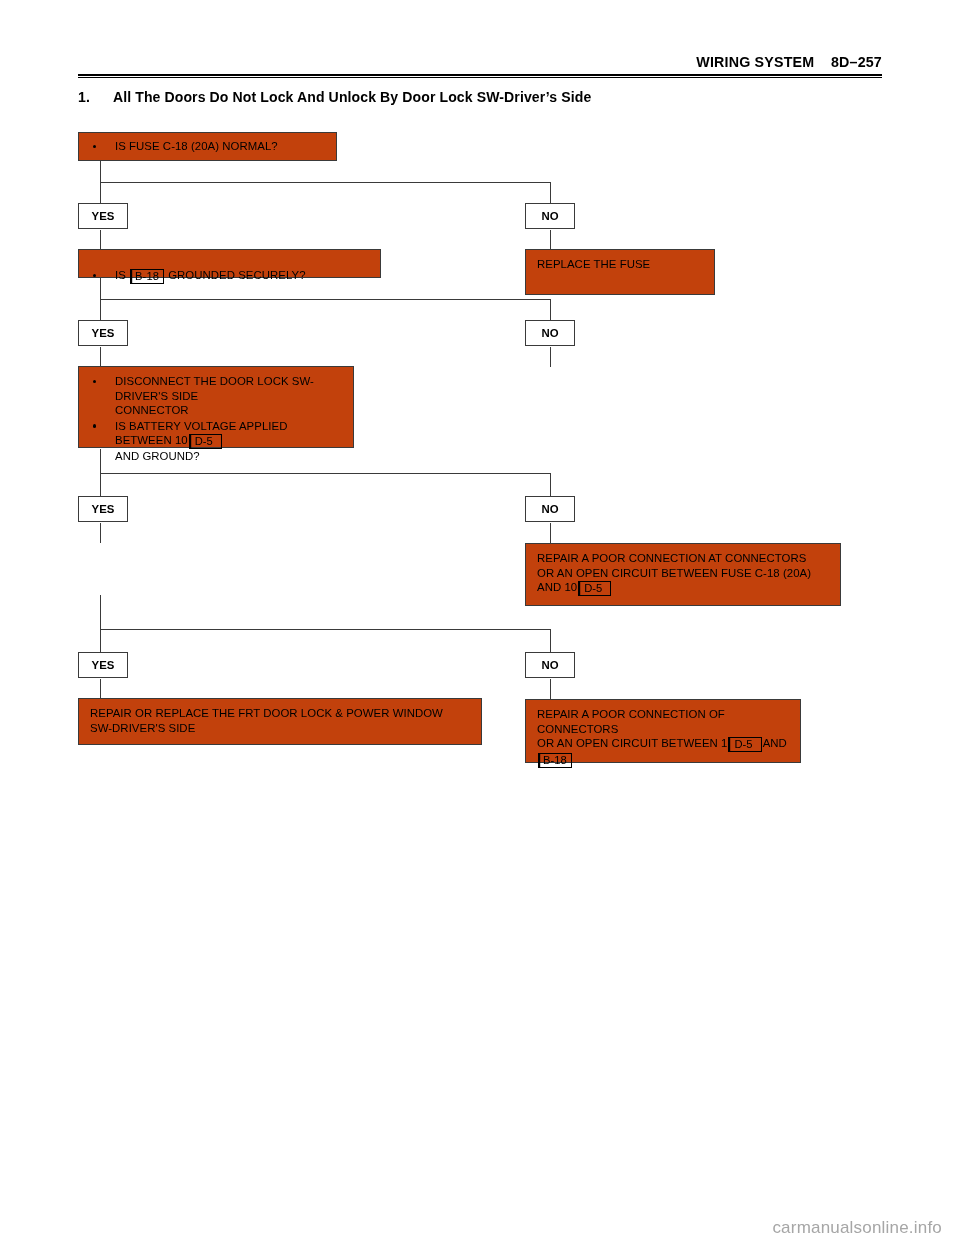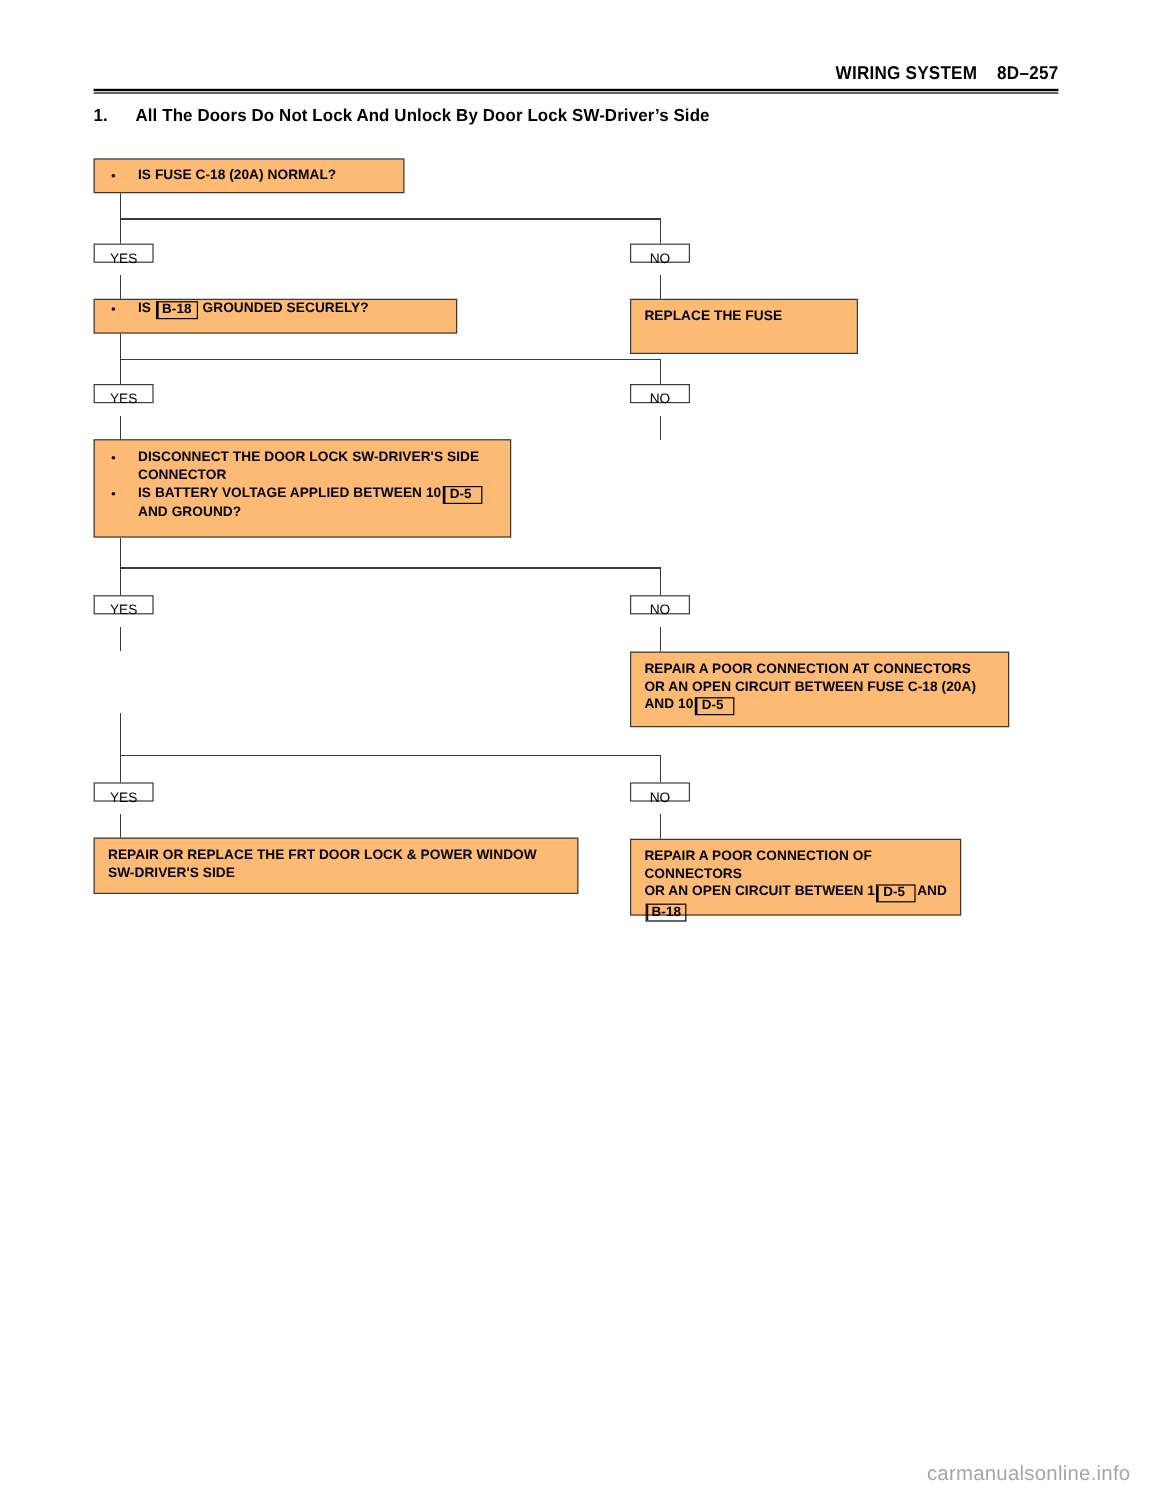--- a/index.html
+++ b/index.html
@@ -57,27 +57,26 @@
   }
   #flow-lines {
     position: absolute; left: 0; top: 0;
     width: 960px; height: 820px;
     pointer-events: none;
   }
 
   .node {
     position: absolute;
     border: 1.2px solid #3a3a3a;
-    background: #fdba74;
+    background: #c2410c;
     font-size: 11.4px;
     line-height: 14.6px;
     letter-spacing: .05px;
     padding: 6px 8px 6px 10px;
     white-space: nowrap;
-    font-weight: bold;
   }
   .node.wrap { white-space: normal; }
 
   
   .bullets { margin: 0; padding: 0; list-style: none; }
   .bullets li {
     position: relative;
     padding-left: 26px;
     margin: 0 0 1px 0;
   }
@@ -91,21 +90,22 @@
   }
 
   
   .branch {
     position: absolute;
     border: 1.2px solid #3a3a3a;
     background: #fff;
     font-size: 11.4px;
     line-height: 24px;
     text-align: center;
-    height: 16px;
+    height: 26px;
+    font-weight: bold;
   }
 
   
   .chip {
     display: inline-block;
     border: 1.1px solid #000;
     box-shadow: inset 1.6px 0 0 -0.4px #000;
     padding: 0 4px;
     margin: 0 1px;
     line-height: 13px;
@@ -173,40 +173,40 @@
     </ul>
   </div>
 
   <div class="branch" style="left:78px; top:203px; width:50px;">
     <span>YES</span>
   </div>
   <div class="branch" style="left:525px; top:203px; width:50px;">
     <span>NO</span>
   </div>
 
-  <div class="node" style="left:78px; top:249px; width:303px; height:29px; padding-top:0;">
+  <div class="node" style="left:78px; top:249px; width:303px; height:29px; padding-top:18px;">
     <ul class="bullets">
       <li><span>IS</span>
         <span class="chip">B-18</span>
         <span>GROUNDED SECURELY?</span></li>
     </ul>
   </div>
 
   <div class="node action" style="left:525px; top:249px; width:190px; height:46px;">
     <span>REPLACE THE FUSE</span>
   </div>
 
   <div class="branch" style="left:78px; top:320px; width:50px;">
     <span>YES</span>
   </div>
   <div class="branch" style="left:525px; top:320px; width:50px;">
     <span>NO</span>
   </div>
 
-  <div class="node wrap" style="left:78px; top:366px; width:348px; height:82px; padding-top:7px;">
+  <div class="node wrap" style="left:78px; top:366px; width:276px; height:82px; padding-top:7px;">
     <ul class="bullets">
       <li>
         <span>DISCONNECT THE DOOR LOCK SW-DRIVER'S SIDE</span><br>
         <span>CONNECTOR</span>
       </li>
       <li>
         <span>IS BATTERY VOLTAGE APPLIED BETWEEN 10</span><span class="chip pad">D-5</span><br>
         <span>AND GROUND?</span>
       </li>
     </ul>

